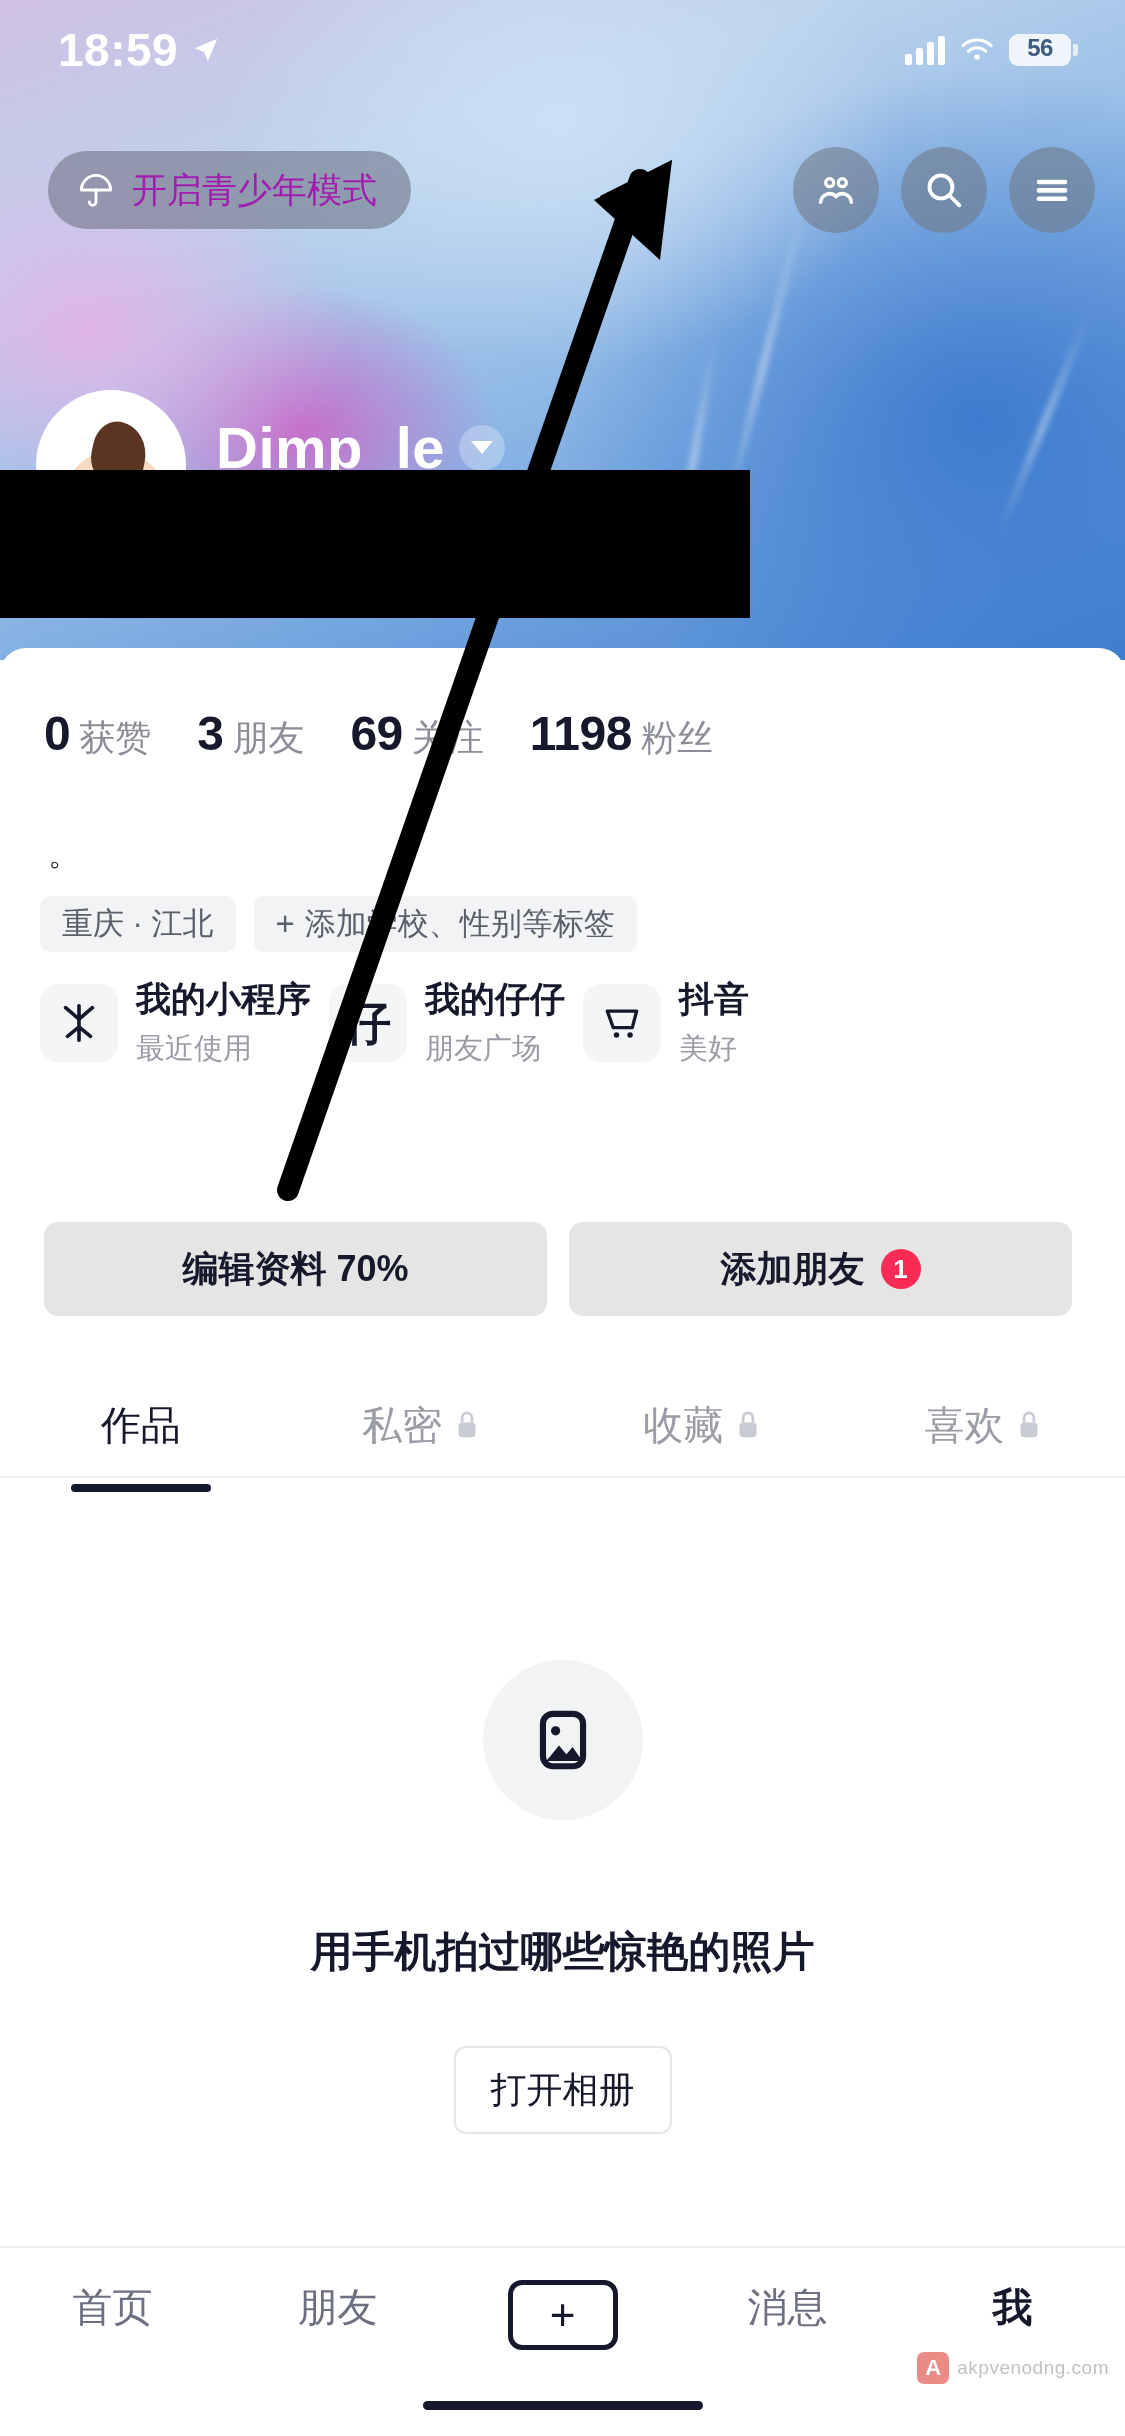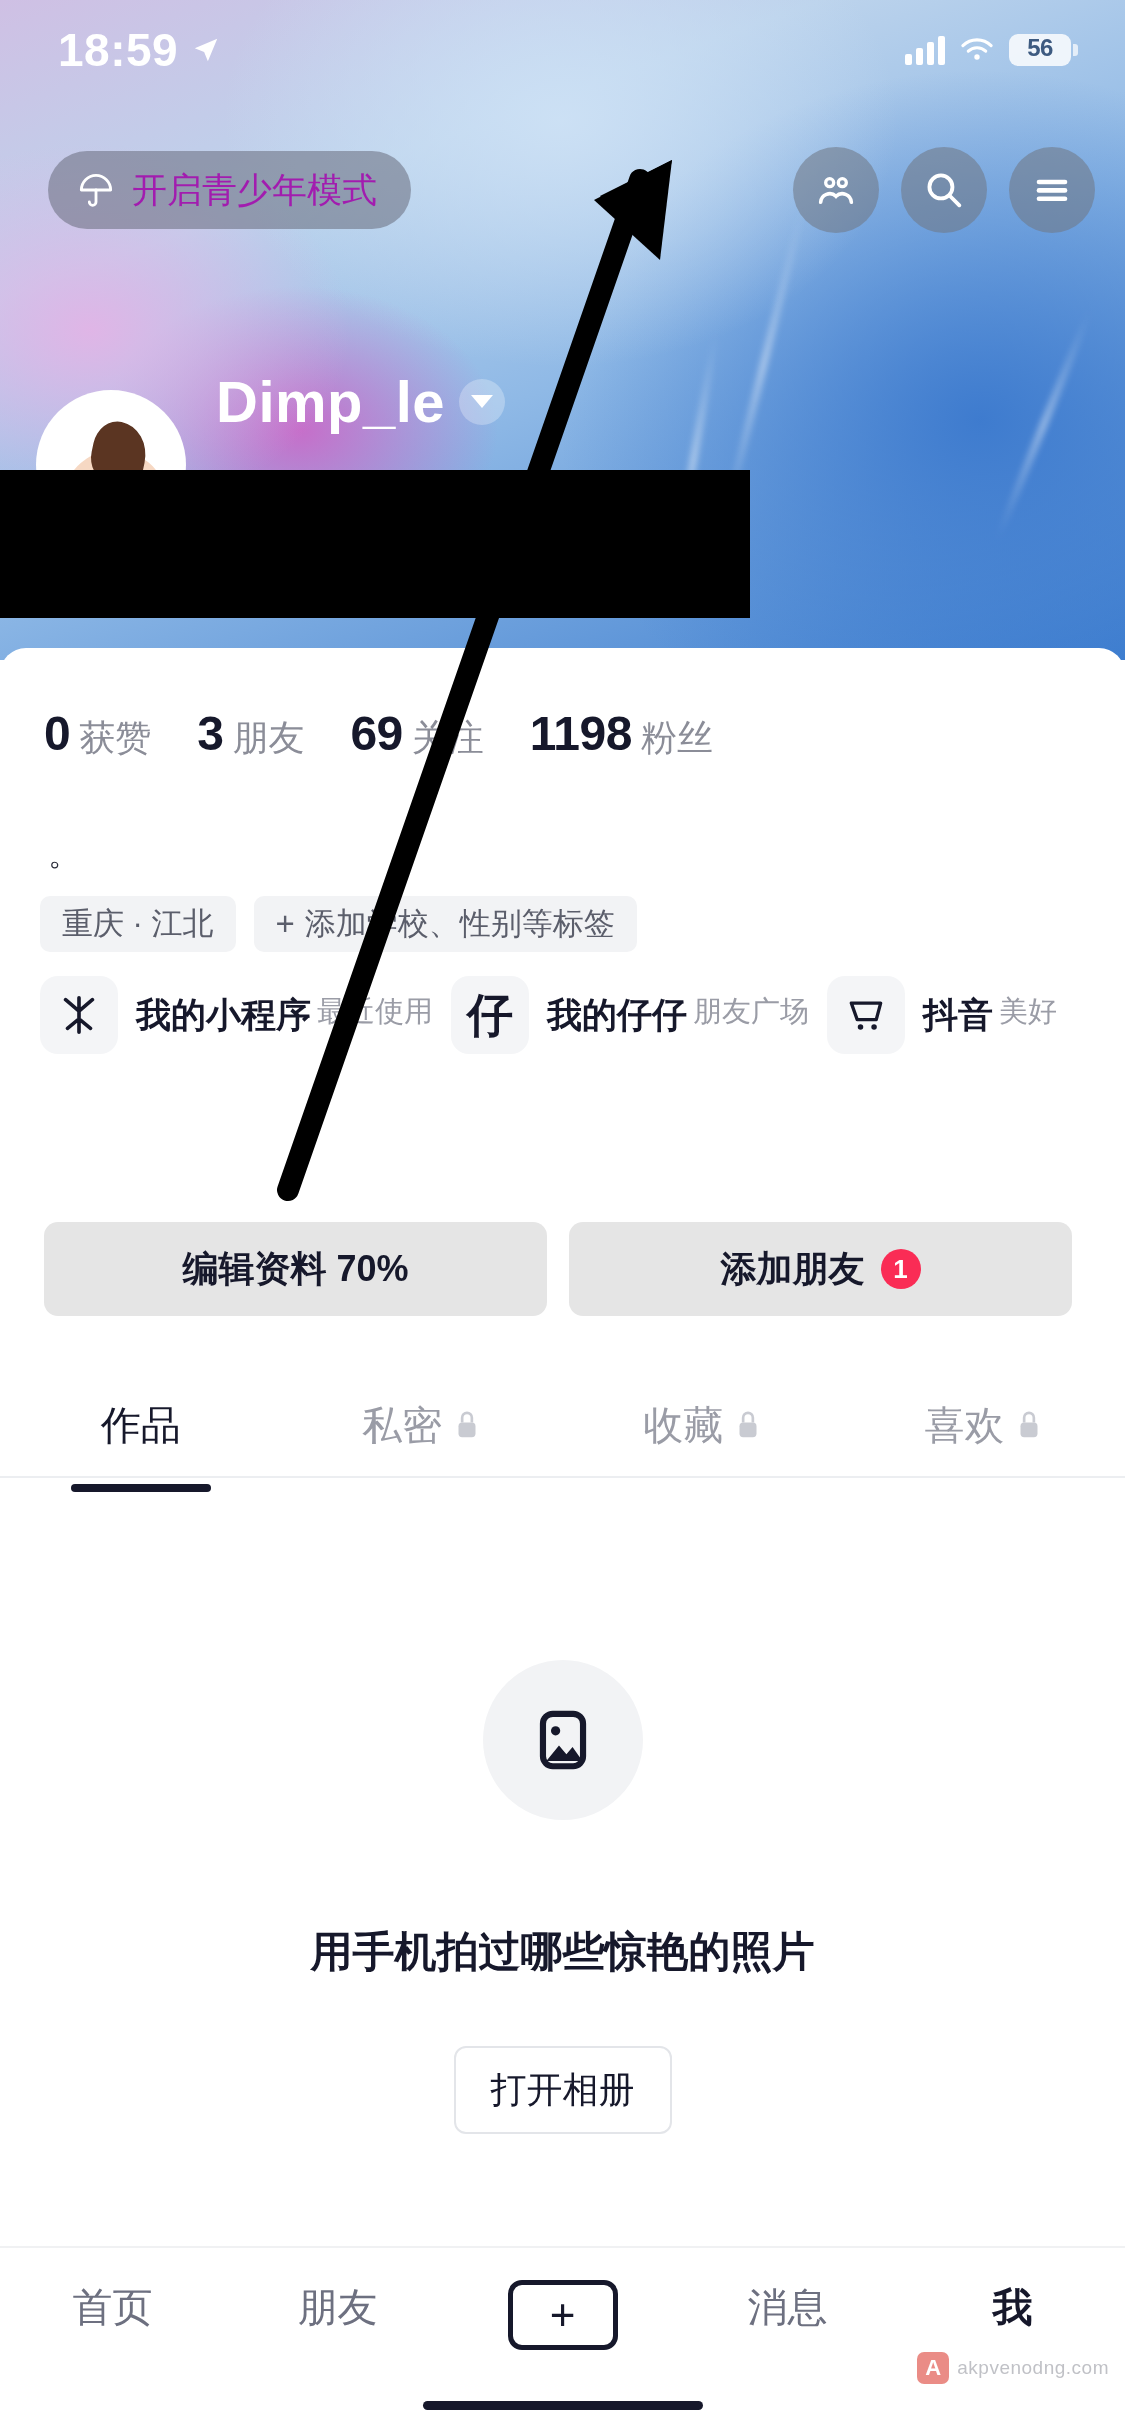--- a/index.html
+++ b/index.html
@@ -70,21 +70,21 @@
   }
   .av-face { position:absolute; left:22px; top:56px; width:106px; height:110px;
              background:#f6d8c3; border-radius:50% 50% 42% 42%; }
   .av-hair { position:absolute; left:52px; top:28px; width:54px; height:62px;
              background:#5b3522; border-radius:60% 80% 20% 60%; transform:rotate(12deg); }
   .av-band { position:absolute; left:30px; top:96px; width:84px; height:16px; background:#cf9a5a;
              border-radius:40%; }
   .av-body { position:absolute; left:24px; top:112px; width:100px; height:60px;
              background:#e8685e; border-radius:50% 50% 0 0; }
   .username {
-    position:absolute; left:216px; top:368px;
+    position:absolute; left:216px; top:414px;
     display:flex; align-items:center; gap:14px;
     font-size:58px; font-weight:600; color:#fff; letter-spacing:.5px;
   }
   .name-caret { width:46px; height:46px; border-radius:50%; background:rgba(255,255,255,.28);
                 display:flex; align-items:center; justify-content:center; }
   .name-caret i { display:block; width:0;height:0; border-left:11px solid transparent;
                   border-right:11px solid transparent; border-top:13px solid #fff; }
 
   
   .redact { position:absolute; left:0; top:470px; width:750px; height:148px; background:#000; }
@@ -105,21 +105,21 @@
   .tags { position:absolute; left:40px; top:896px; display:flex; gap:18px; }
   .tag { height:56px; padding:0 22px; border-radius:10px; background:#f2f3f5;
          display:flex; align-items:center; font-size:31px; color:#5b5e6b; white-space:nowrap; }
   .tag .plus { font-size:33px; margin-right:10px; color:#5b5e6b; }
 
   
   .services { position:absolute; left:40px; top:976px; display:flex; gap:18px; }
   .svc { display:flex; align-items:center; gap:18px; }
   .svc-icon { width:78px; height:78px; border-radius:18px; background:#f4f5f7;
               display:flex; align-items:center; justify-content:center; flex:none; }
-  .svc-txt { display:flex; flex-direction:row; gap:6px; }
+  .svc-txt { display:flex; flex-direction:column; gap:6px; }
   .svc-title { font-size:35px; font-weight:700; color:#16182b; white-space:nowrap; }
   .svc-sub { font-size:29px; color:#9a9ca6; white-space:nowrap; }
 
   
   .actions { position:absolute; left:44px; top:1222px; display:flex; gap:22px; }
   .act { width:503px; height:94px; border-radius:14px; background:#e5e5e5;
          display:flex; align-items:center; justify-content:center; gap:16px;
          font-size:36px; font-weight:600; color:#16182b; }
   .badge { min-width:40px; height:40px; padding:0 8px; border-radius:20px; background:#fa2c55;
            color:#fff; font-size:26px; font-weight:700;

